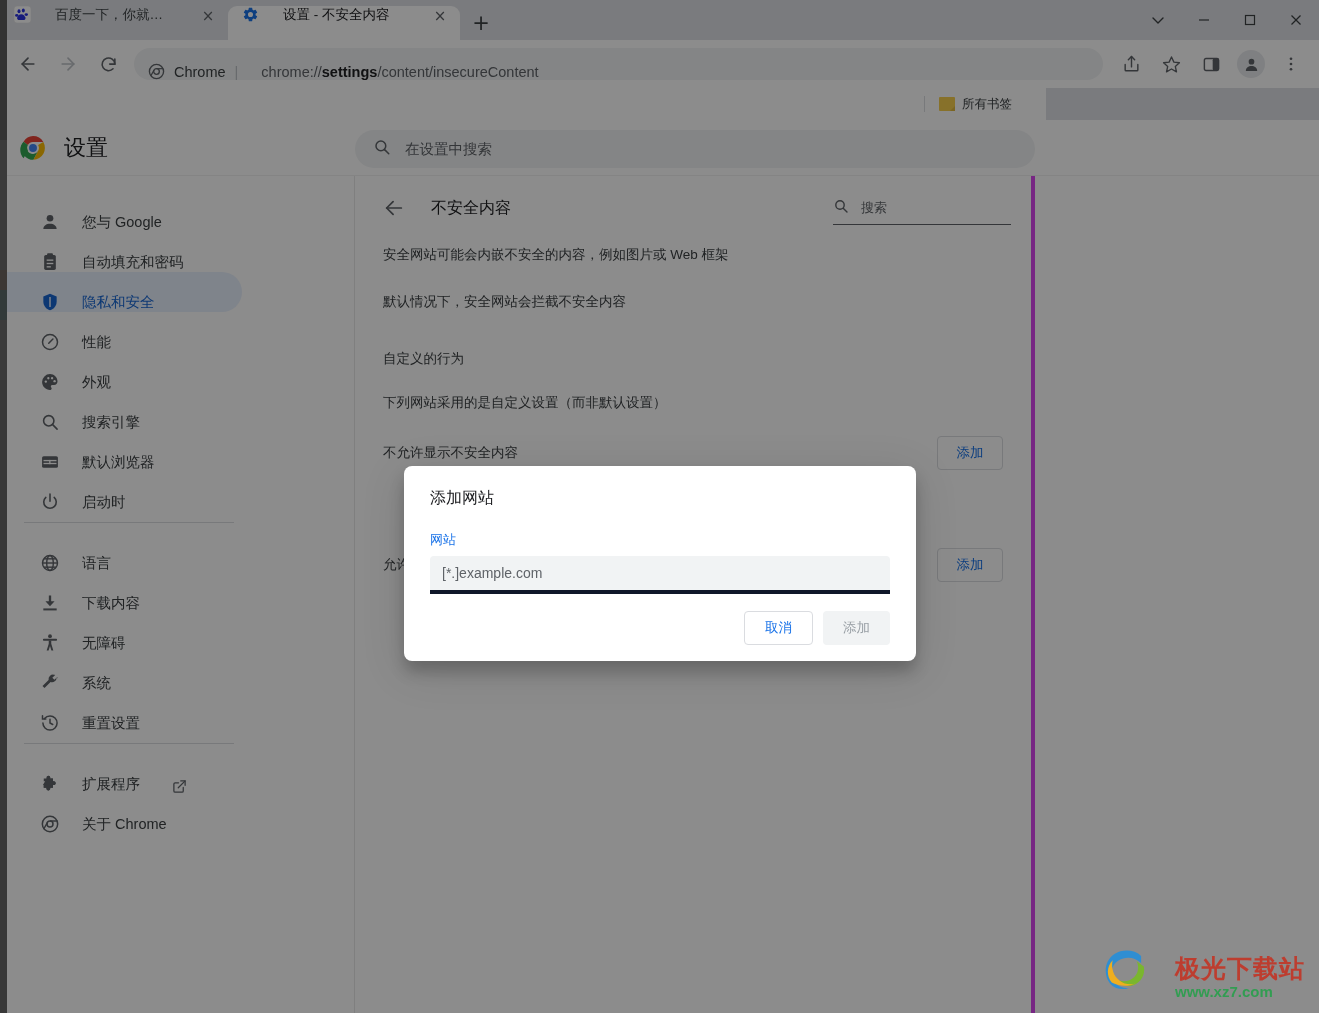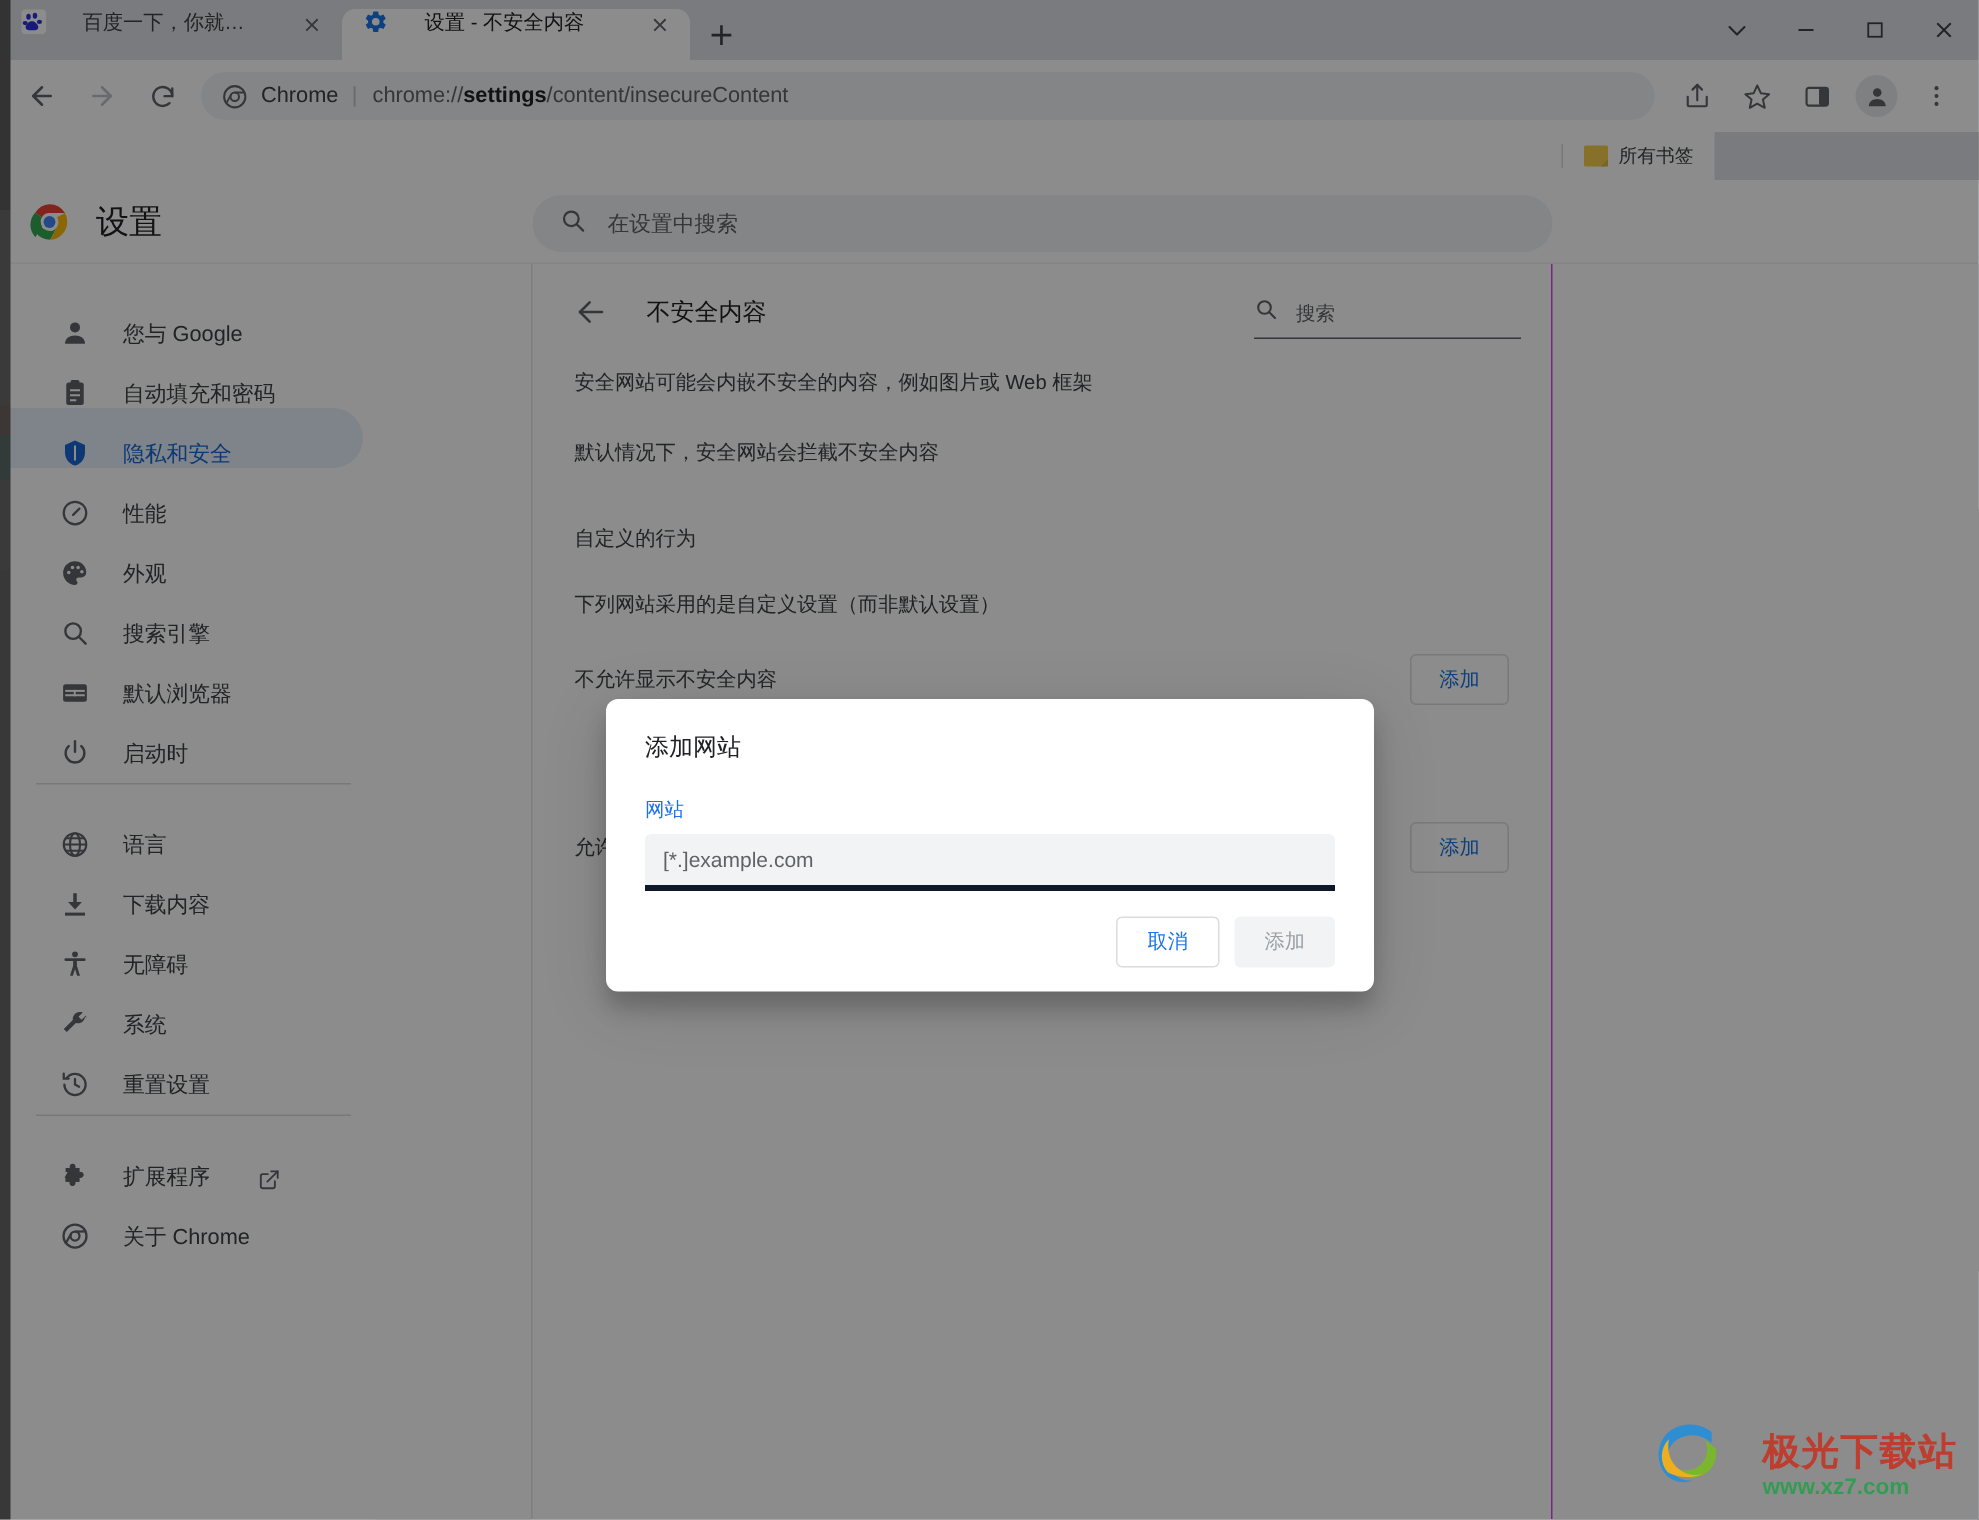--- a/index.html
+++ b/index.html
@@ -82,21 +82,21 @@
   }
   .tbicon {
     width: 32px; height: 32px; margin: 0 4px;
     display: flex; align-items: center; justify-content: center;
     color: #5f6368; border-radius: 50%;
   }
   .tbicon.disabled { color: #bdc1c6; }
   .omnibox {
     flex: 1 1 auto; height: 32px; margin: 0 8px 0 6px;
     background: #f1f3f4; border-radius: 16px;
-    display: flex; align-items: center; padding: 0 14px; gap: 10px;
+    display: flex; align-items: flex-end; padding: 0 14px; gap: 23px;
     min-width: 0;
   }
   .omni-url {
     font-size: 14.5px; color: #5f6368; white-space: nowrap;
     overflow: hidden; text-overflow: ellipsis;
   }
   .omni-url b { color: #202124; font-weight: 600; }
   .omni-chrome {
     font-size: 14.5px; color: #3c4043;
     display: flex; align-items: center; gap: 9px;
@@ -104,23 +104,23 @@
   .omni-sep { color: #bdc1c6; font-weight: 300; }
   .tb-right { display: flex; align-items: center; }
   .avatar-btn {
     width: 28px; height: 28px; border-radius: 50%;
     background: #e8eaed; display: flex; align-items: center;
     justify-content: center; color: #5f6368; margin: 0 6px;
   }
 
   
   .bookmarks {
-    position: absolute; left: 0; top: 88px; width: 1143px; height: 32px;
+    position: absolute; left: 0; top: 88px; width: 1046px; height: 32px;
     background: #ffffff; display: flex; align-items: center;
-    justify-content: flex-end; padding-right: 8px; gap: 8px;
+    justify-content: flex-end; padding-right: 28px; gap: 8px;
   }
   .bm-divider { width: 1px; height: 16px; background: #dadce0; }
   .bm-item {
     display: flex; align-items: center; gap: 7px;
     font-size: 12.5px; color: #3c4043; padding: 3px 6px; border-radius: 4px;
   }
   .folder-ico {
     width: 16px; height: 14px; background: #f6ce4d;
     border-radius: 1px 1px 3px 1px; position: relative;
   }
@@ -166,21 +166,21 @@
   }
   .nav-item .ico { width: 20px; height: 20px; flex: 0 0 20px; color: #5f6368; }
   .nav-item.selected .ico { color: #1967d2; }
   .nav-label { white-space: nowrap; }
   .nav-ext-ico { margin-left: 10px; width: 15px; height: 15px; color: #5f6368; }
   .nav-sep { height: 1px; background: #dadce0; margin: 10px 16px 10px 24px; }
 
   .content-card {
     position: absolute; left: 354px; top: 56px; width: 681px; bottom: 0;
     background: #ffffff;
-    border-left: 1px solid #e8e8e8; border-right: 1px solid #d946ef;
+    border-left: 1px solid #e8e8e8; border-right: 4px solid #d946ef;
     padding: 0 28px;
   }
   .c-head { display: flex; align-items: center; height: 64px; gap: 26px; }
   .c-back { width: 22px; height: 22px; color: #5f6368; }
   .c-title { font-size: 16px; color: #202124; }
   .c-search {
     position: absolute; right: 20px; top: 22px; width: 178px;
     display: flex; align-items: center; gap: 12px;
     border-bottom: 1px solid #5f6368; padding-bottom: 6px;
   }

